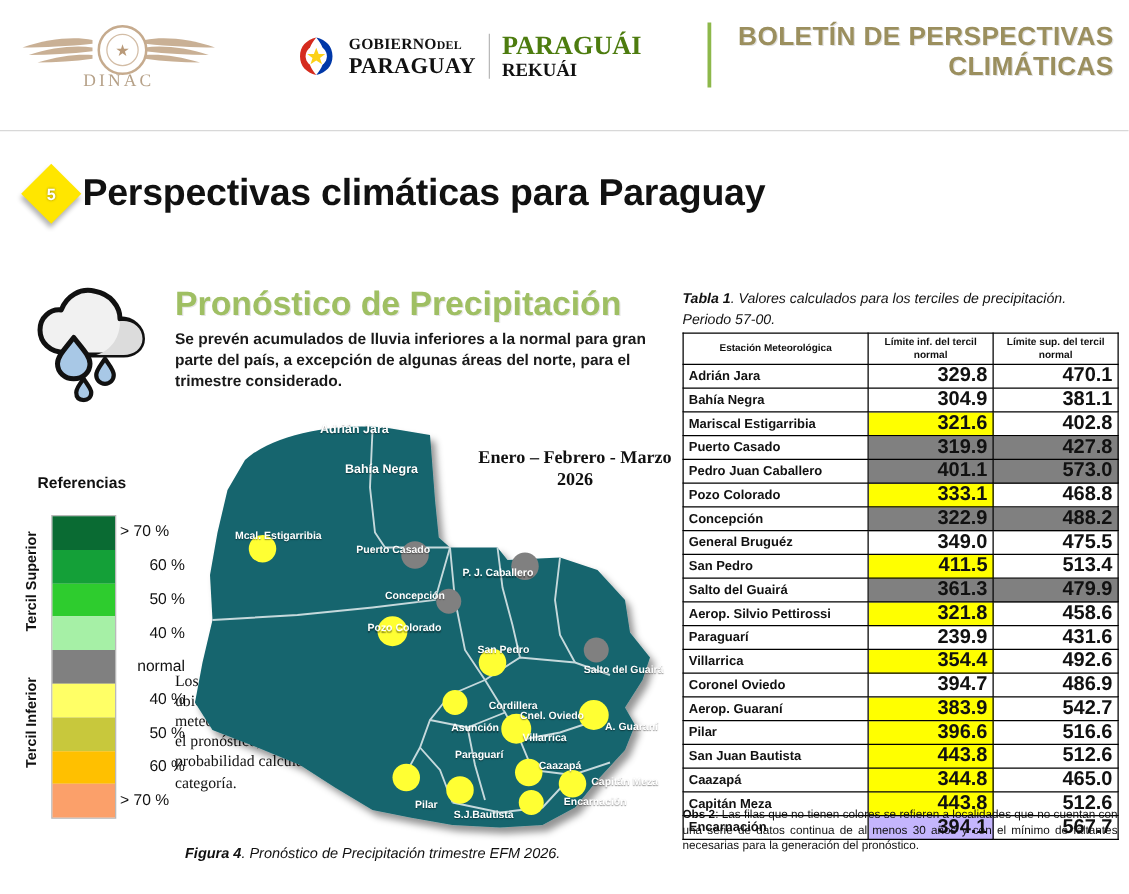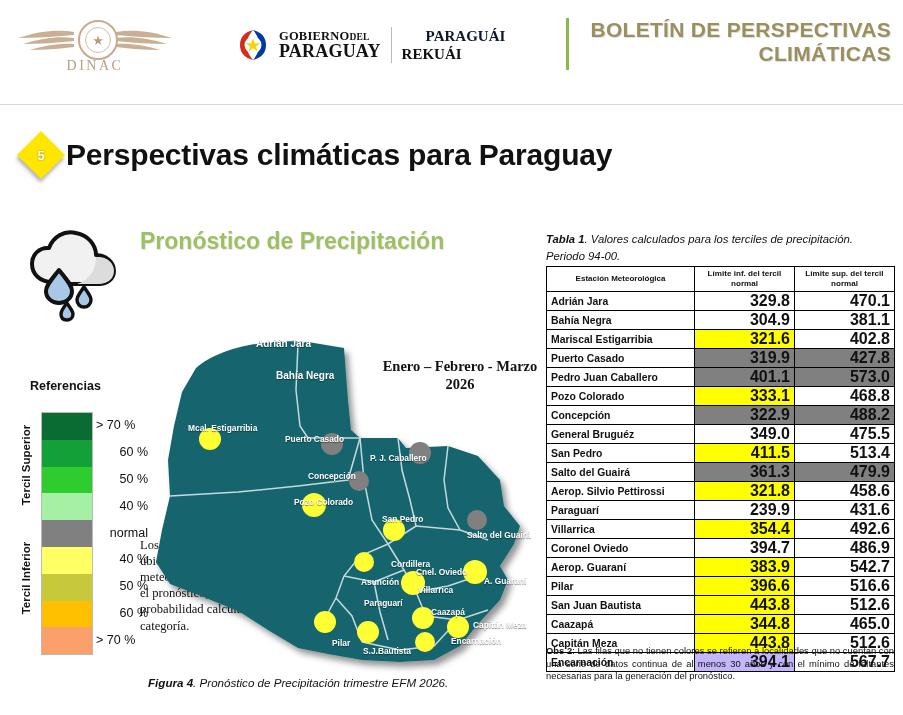--- a/index.html
+++ b/index.html
@@ -28,21 +28,21 @@
 
   .gob-logo{position:absolute;left:236px;top:22px;height:46px;display:flex;align-items:center;gap:9px;}
   .gob-emblem{width:34px;height:34px;position:relative;flex:0 0 34px;}
   .gob-words{display:flex;align-items:center;gap:10px;}
   .gob-col1{font-family:"Liberation Serif","DejaVu Serif",serif;line-height:1.0;}
   .gob-l1{font-size:12.5px;font-weight:bold;letter-spacing:.2px;color:#111;}
   .gob-l1 .small{font-size:9.5px;}
   .gob-l2{font-size:18px;font-weight:bold;letter-spacing:.2px;color:#111;}
   .gob-sep{width:1px;height:36px;background:#b9b9b9;}
   .gob-col2{font-family:"Liberation Serif","DejaVu Serif",serif;line-height:1.0;}
-  .gob-r1{font-size:15px;font-weight:bold;color:#0f172a;margin-left:24px;}
+  .gob-r1{font-size:21px;font-weight:bold;color:#4d7c0f;}
   .gob-r2{font-size:15px;font-weight:bold;color:#111;margin-top:3px;}
 
   .hdr-divider{position:absolute;left:566px;top:18px;width:3px;height:52px;background:#8db84a;}
   .hdr-title{position:absolute;right:12px;top:18px;width:310px;text-align:right;
     font-size:21px;font-weight:bold;line-height:1.15;color:#9b8f5e;
     letter-spacing:.3px;text-shadow:1px 1px 0 rgba(0,0,0,.12);}
   .hdr-rule{position:absolute;left:0;top:104px;width:903px;height:1px;background:#d8d8d8;}
 
   
   .sec-title-row{position:absolute;left:18px;top:126px;height:58px;display:flex;align-items:center;}
@@ -51,21 +51,21 @@
     background:#ffe600;transform:rotate(45deg);box-shadow:2px 3px 4px rgba(0,0,0,.3);}
   .diamond .num{position:absolute;left:0;top:0;width:46px;height:46px;
     display:flex;align-items:center;justify-content:center;
     font-size:13px;font-weight:bold;color:#fff;text-shadow:0 0 2px rgba(0,0,0,.45);}
   .sec-title{font-size:30px;font-weight:bold;color:#111;letter-spacing:-.2px;margin-left:2px;}
 
   
   .rain-icon{position:absolute;left:22px;top:224px;width:110px;height:98px;}
 
   .forecast{position:absolute;left:140px;top:228px;width:390px;}
-  .forecast-h{font-size:23px;font-weight:bold;color:#9fbf63;
+  .forecast-h{font-size:27px;font-weight:bold;color:#9fbf63;
     text-shadow:1px 1px 0 rgba(0,0,0,.10);margin:0 0 4px 0;}
   .forecast-p{font-size:12.4px;font-weight:bold;line-height:1.36;color:#1a1a1a;margin:0;}
 
   
   .refs-title{position:absolute;left:30px;top:379px;font-size:12.5px;font-weight:bold;color:#111;}
   .legend{position:absolute;left:14px;top:412px;width:125px;height:245px;}
   .legend-labels-v{position:absolute;left:0px;top:0;width:22px;height:245px;}
   .vlabel{position:absolute;left:-42px;width:108px;text-align:center;
     font-size:11.5px;font-weight:bold;color:#111;
     transform:rotate(-90deg);transform-origin:center center;}
@@ -190,20 +190,21 @@
       <path d="M30 58 C18 58 10 50 10 40 C10 30 18 23 27 24 C31 13 42 6 54 9 C66 11 74 21 74 31 C84 31 92 38 92 47 C92 55 85 60 77 60 L32 60 Z" fill="#f1f1f1" stroke="#111" stroke-width="4" stroke-linejoin="round"></path>
       <path d="M74 33 C84 32 92 38 92 47 C92 55 85 60 77 60 L55 60 C68 56 74 45 74 33 Z" fill="#dcdcdc"></path>
       <path d="M37 46 C44 55 50 61 50 67 C50 74 44 79 37 79 C30 79 24 74 24 67 C24 61 30 55 37 46 Z" fill="#a8c8e6" stroke="#111" stroke-width="4" stroke-linejoin="round"></path>
       <path d="M62 63 C66 69 69 72 69 76 C69 80 66 83 62 83 C58 83 55 80 55 76 C55 72 58 69 62 63 Z" fill="#a8c8e6" stroke="#111" stroke-width="3.4" stroke-linejoin="round"></path>
       <path d="M45 79 C48 84 51 87 51 90 C51 94 48 96 45 96 C41 96 39 94 39 90 C39 87 41 84 45 79 Z" fill="#a8c8e6" stroke="#111" stroke-width="3.4" stroke-linejoin="round"></path>
     </svg>
   </div>
 
   <div class="forecast">
     <div class="forecast-h">Pronóstico de Precipitación</div>
+    <p class="forecast-p">Se prevén acumulados de lluvia inferiores a la normal para gran parte del país, a excepción de algunas áreas del norte, para el trimestre considerado.</p>
   </div>
 
   <div class="refs-title">Referencias</div>
   <div class="legend">
     <div class="legend-labels-v">
       <div class="vlabel sup">Tercil Superior</div>
       <div class="vlabel inf">Tercil Inferior</div>
     </div>
     <div class="swatch-col" id="legend-swatches">
         <div class="swatch" style="background: rgb(10, 107, 51);"></div>
@@ -326,21 +327,21 @@
         <div class="mlabel" style="left: 184px; top: 308px;">Pilar</div>
         <div class="mlabel" style="left: 215px; top: 316px;">S.J.Bautista</div>
       </div>
   </div>
 
   <div class="fig-cap">
     <b>Figura 4</b><span>. Pronóstico de Precipitación trimestre EFM 2026.</span>
   </div>
 
   <div class="tbl-cap">
-    <b>Tabla 1</b><span>. Valores calculados para los terciles de precipitación. Periodo 94-00.</span>
+    <b>Tabla 1</b><span>. Valores calculados para los terciles de precipitación. Periodo 57-00.</span>
   </div>
 
   <table class="tercil">
     <colgroup>
         <col style="width:148px">
         <col style="width:100px">
         <col style="width:100px">
       </colgroup>
     <thead>
       <tr>

